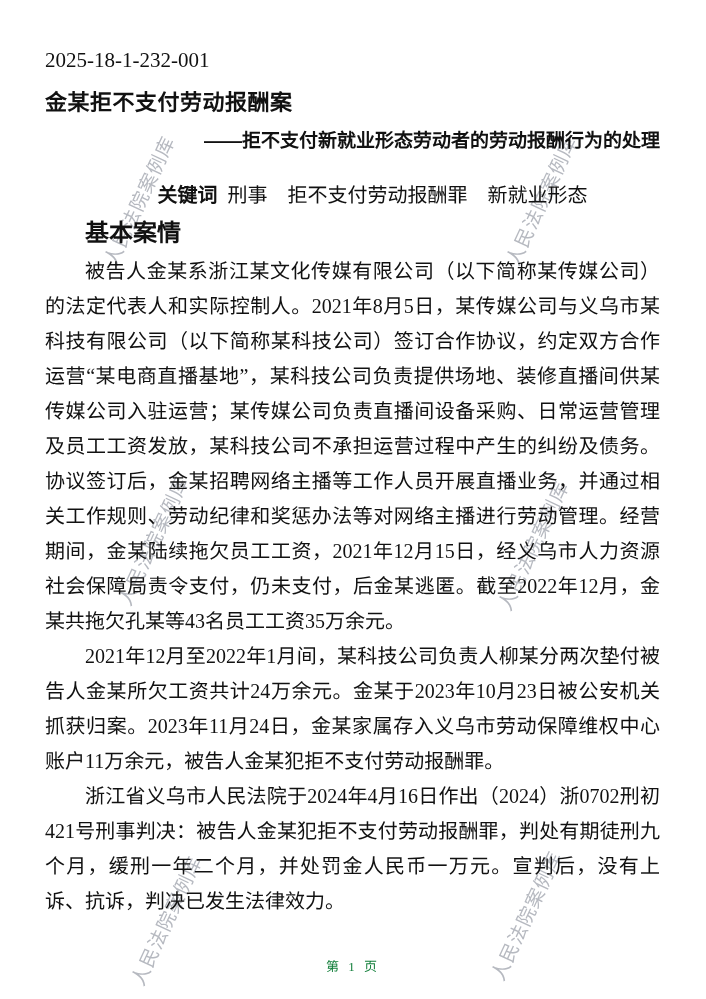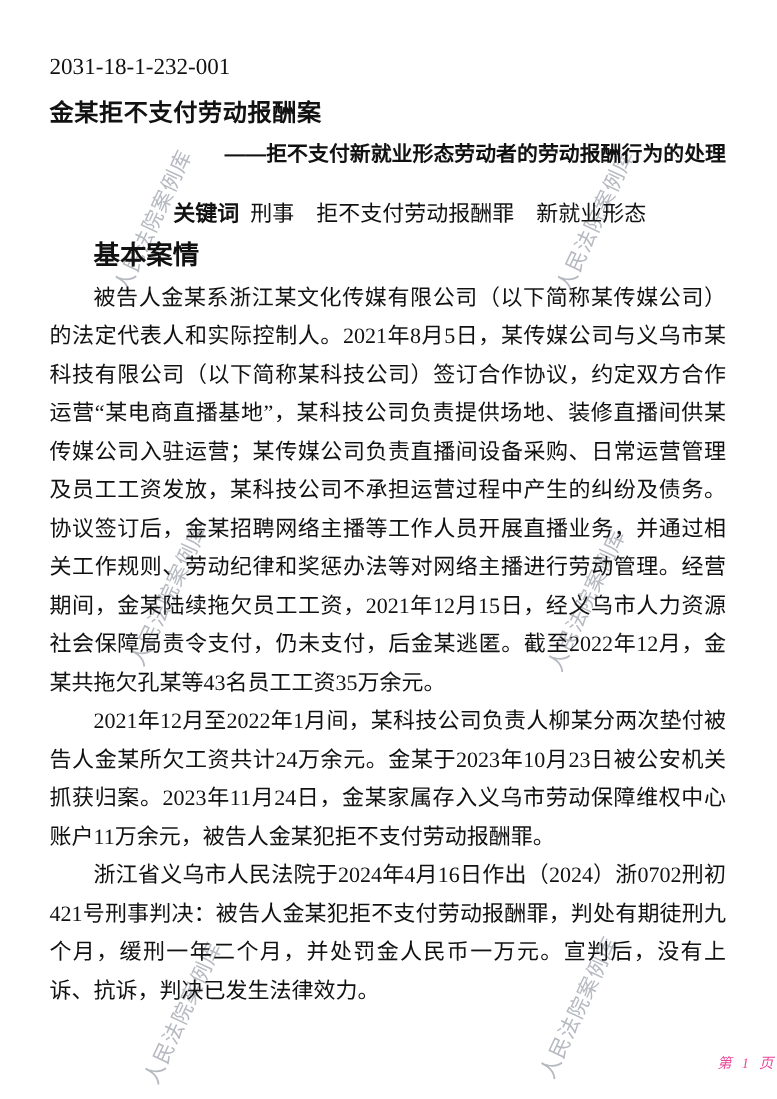--- a/index.html
+++ b/index.html
@@ -88,43 +88,42 @@
     line-height: 35px;
     text-indent: 2em;
     text-align: justify;
   }
   .page-footer {
     position: absolute;
     z-index: 1;
     left: 0;
     right: 0;
     bottom: 24px;
-    text-align: right;
+    text-align: center;
     font-family: "Liberation Serif", "DejaVu Serif", serif;
     font-size: 13px;
     letter-spacing: 3px;
-    color: #ec4899;
-    font-style: italic;
+    color: #15803d;
   }
 </style>
 </head>
 <body>
 
 <div class="page">
 
   <span class="wm wm-1" style="color: rgb(182, 185, 192);">人民法院案例库</span>
   <span class="wm wm-2" style="color: rgb(182, 185, 192);">人民法院案例库</span>
   <span class="wm wm-3" style="color: rgb(182, 185, 192);">人民法院案例库</span>
   <span class="wm wm-4" style="color: rgb(182, 185, 192);">人民法院案例库</span>
   <span class="wm wm-5" style="color: rgb(182, 185, 192);">人民法院案例库</span>
   <span class="wm wm-6" style="color: rgb(182, 185, 192);">人民法院案例库</span>
 
   <div class="content">
 
-    <div class="case-number">2031-18-1-232-001</div>
+    <div class="case-number">2025-18-1-232-001</div>
 
     <h1 class="doc-title">金某拒不支付劳动报酬案</h1>
 
     <div class="doc-subtitle">——拒不支付新就业形态劳动者的劳动报酬行为的处理</div>
 
     <div class="kw-line">
       <span class="kw-label">关键词</span><span class="kw-items">刑事　拒不支付劳动报酬罪　新就业形态</span>
     </div>
 
     <h2 class="section-heading">基本案情</h2>

